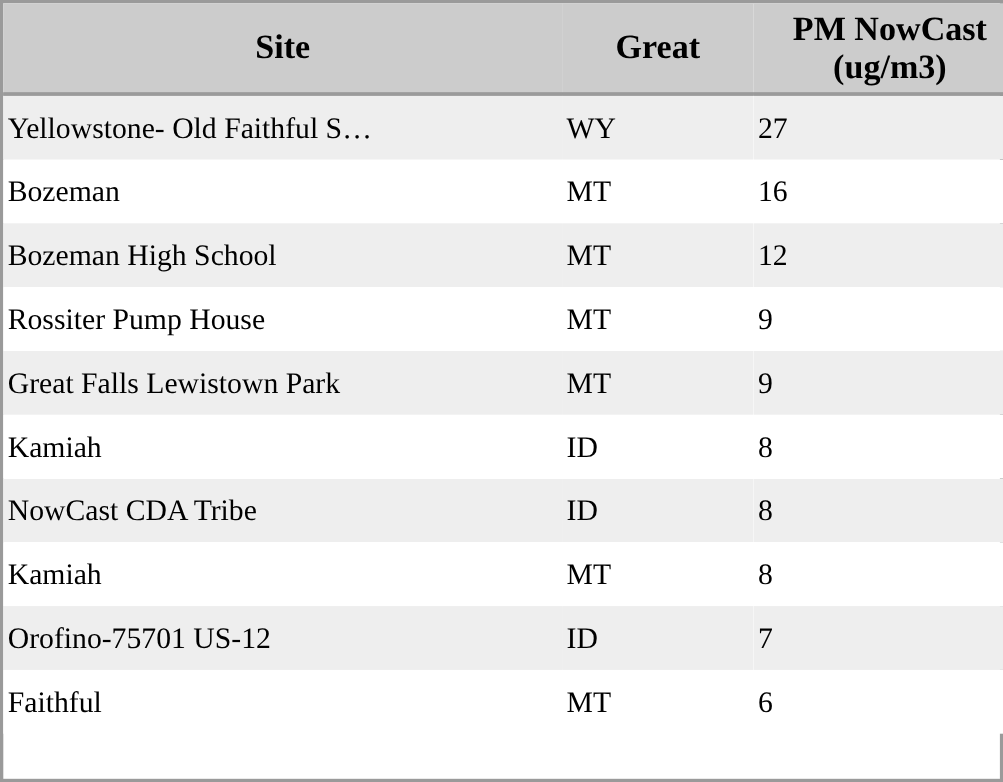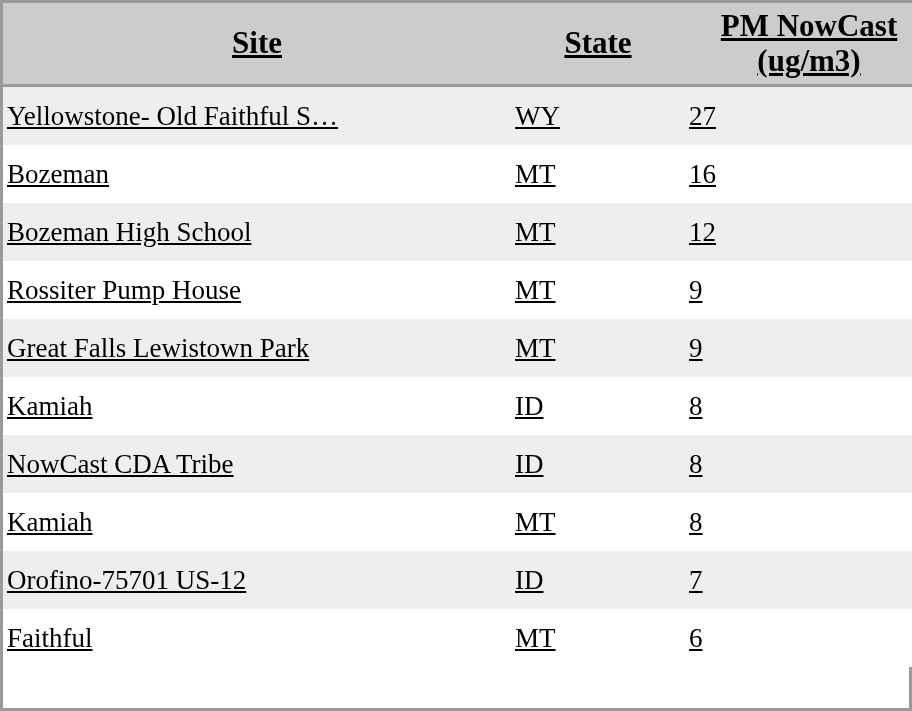--- a/index.html
+++ b/index.html
@@ -12,21 +12,20 @@
     height: 711px;
     font-family: "Liberation Serif", serif;
     overflow: hidden;
   }
   .table-wrap {
     width: 912px;
     height: 711px;
     box-sizing: border-box;
     border: 3px solid #9a9a9a;
     background: #ffffff;
-    text-decoration: underline;
   }
   table.data-table {
     width: 100%;
     border-collapse: collapse;
     table-layout: fixed;
   }
   thead tr.header-row {
     background: #cccccc;
   }
   thead th {
@@ -60,21 +59,21 @@
   tbody tr.row-even { background: #ffffff; }
 </style>
 </head>
 <body>
 
 <div class="table-wrap">
   <table class="data-table">
     <thead>
       <tr class="header-row">
         <th class="col-site">Site</th>
-        <th class="col-state">State</th>
+        <th class="col-state">Great</th>
         <th class="col-value">PM NowCast (ug/m3)</th>
       </tr>
     </thead>
     <tbody>
       <tr class="row-odd">
         <td>Yellowstone- Old Faithful S…</td>
         <td>WY</td>
         <td>27</td>
       </tr>
       <tr class="row-even">

